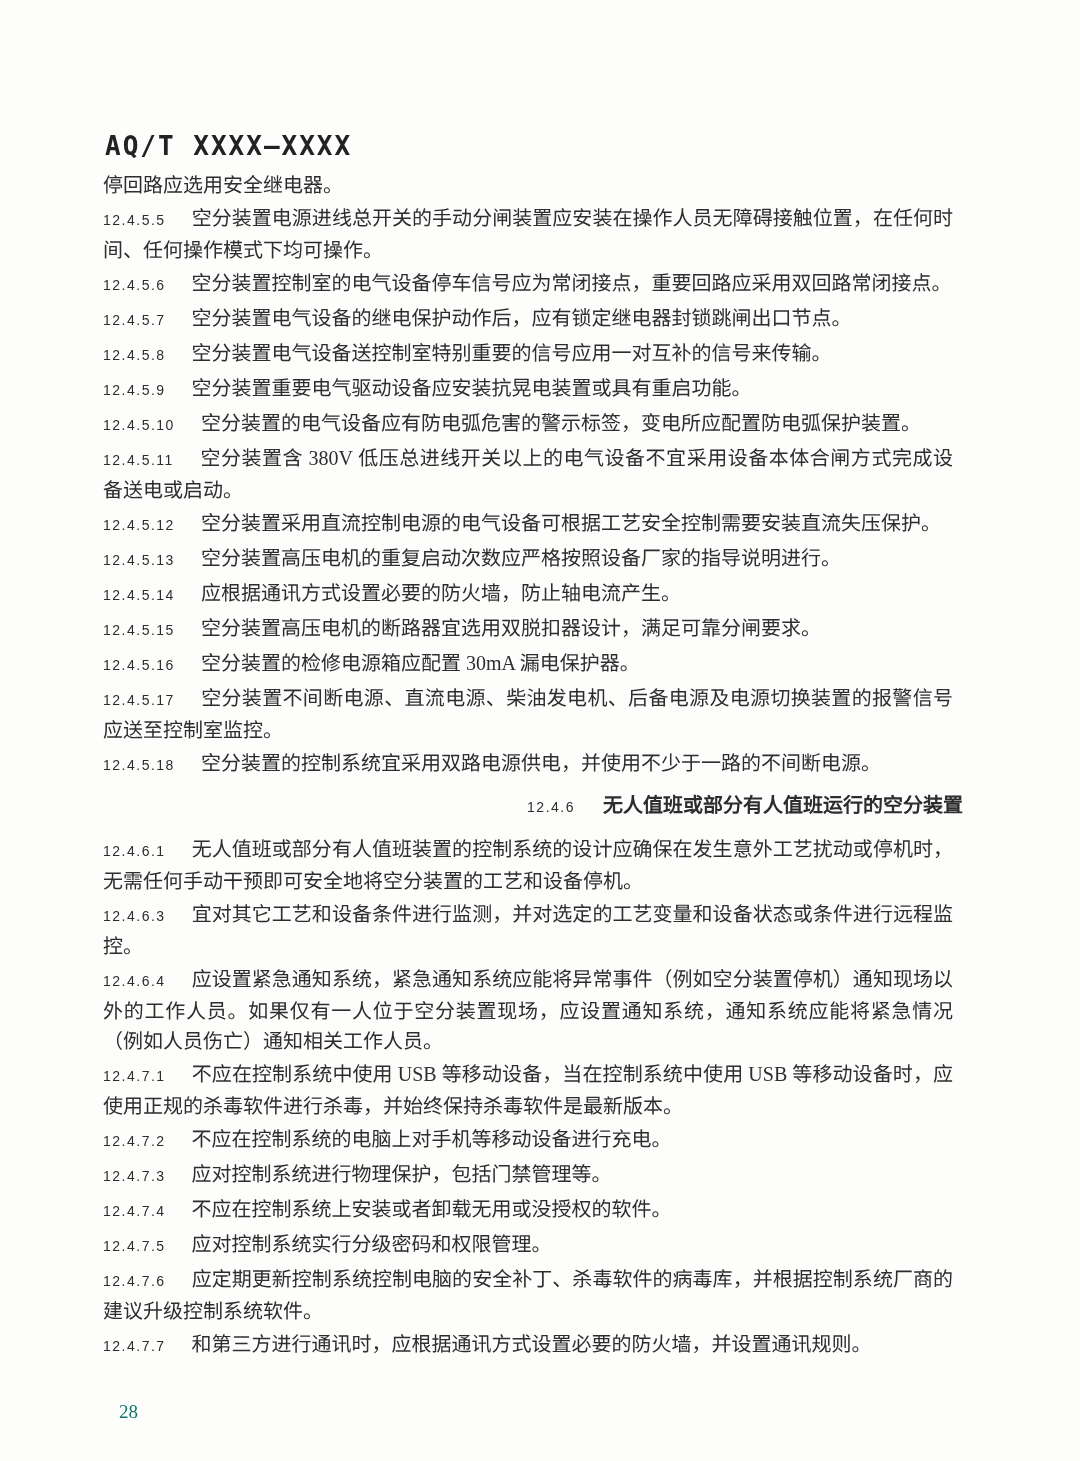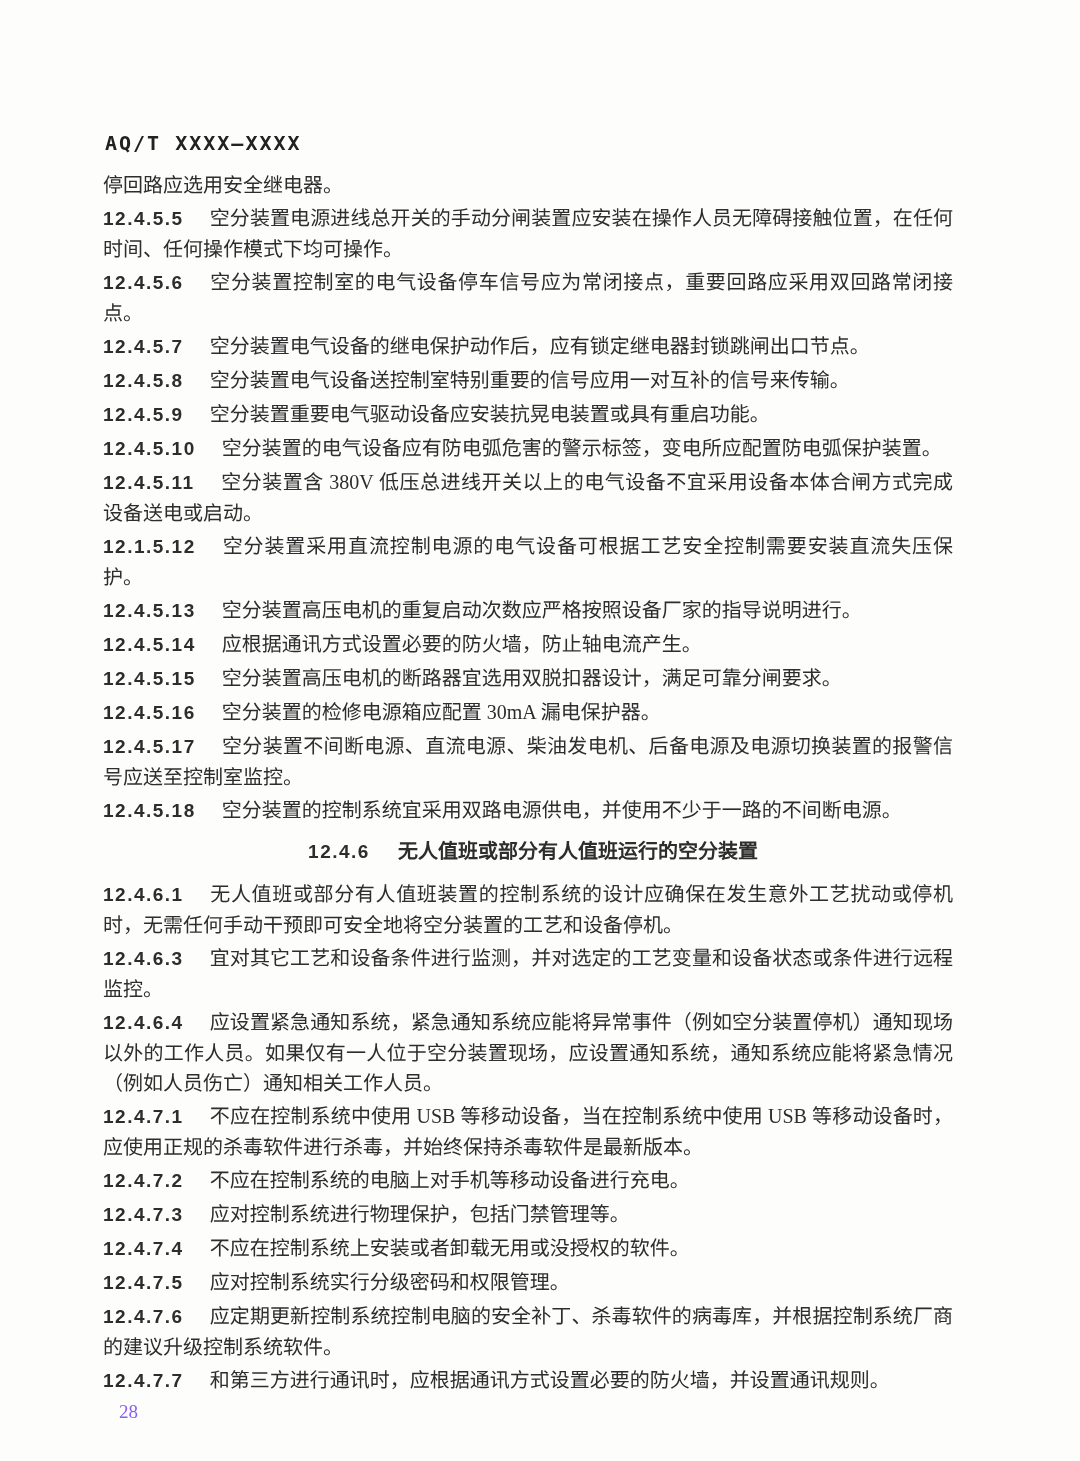--- a/index.html
+++ b/index.html
@@ -12,76 +12,76 @@
     overflow: hidden;
     color: #2d2d2d;
     font-family: "Liberation Serif", "DejaVu Serif", serif;
   }
   .running-header {
     position: absolute;
     left: 105px;
     top: 131px;
     font-family: "DejaVu Sans Mono", "Liberation Sans", sans-serif;
     font-weight: 700;
-    font-size: 20px;
+    font-size: 26px;
     letter-spacing: 2px;
     color: #222222;
     white-space: nowrap;
   }
   .doc-body {
     position: absolute;
     left: 103px;
     top: 170px;
     width: 860px;
     font-size: 20px;
     line-height: 30px;
     text-align: justify;
   }
   .doc-body p { margin: 0 10px 3px 0; }
   .doc-body p.heading {
     margin: 10px 0 12px 0;
     font-family: "Liberation Sans", "DejaVu Sans", sans-serif;
     font-weight: 700;
-    text-align: center;
+    text-align: right;
   }
   .num {
     font-family: "Liberation Sans", "DejaVu Sans", sans-serif;
-    font-weight: 700;
-    font-size: 19px;
+    font-weight: 400;
+    font-size: 14px;
     letter-spacing: 1.5px;
     margin-right: 26px;
     white-space: nowrap;
   }
   .heading .num { margin-right: 28px; letter-spacing: 1.5px; }
   .txt { }
   .page-number {
     position: absolute;
     left: 119px;
     top: 1401px;
     font-size: 19px;
-    color: #8b5cf6;
+    color: #0f766e;
     font-family: "Liberation Serif", "DejaVu Serif", serif;
   }
 </style>
 </head>
 <body>
 
 <div class="page">
   <div class="running-header">AQ/T XXXX—XXXX</div>
 
   <main class="doc-body" id="doc-body">
       <p class="body"><span class="txt">停回路应选用安全继电器。</span></p>
       <p class="clause"><span class="num">12.4.5.5</span><span class="txt">空分装置电源进线总开关的手动分闸装置应安装在操作人员无障碍接触位置，在任何时间、任何操作模式下均可操作。</span></p>
       <p class="clause"><span class="num">12.4.5.6</span><span class="txt">空分装置控制室的电气设备停车信号应为常闭接点，重要回路应采用双回路常闭接点。</span></p>
       <p class="clause"><span class="num">12.4.5.7</span><span class="txt">空分装置电气设备的继电保护动作后，应有锁定继电器封锁跳闸出口节点。</span></p>
       <p class="clause"><span class="num">12.4.5.8</span><span class="txt">空分装置电气设备送控制室特别重要的信号应用一对互补的信号来传输。</span></p>
       <p class="clause"><span class="num">12.4.5.9</span><span class="txt">空分装置重要电气驱动设备应安装抗晃电装置或具有重启功能。</span></p>
       <p class="clause"><span class="num">12.4.5.10</span><span class="txt">空分装置的电气设备应有防电弧危害的警示标签，变电所应配置防电弧保护装置。</span></p>
       <p class="clause"><span class="num">12.4.5.11</span><span class="txt">空分装置含 380V 低压总进线开关以上的电气设备不宜采用设备本体合闸方式完成设备送电或启动。</span></p>
-      <p class="clause"><span class="num">12.1.5.12</span><span class="txt">空分装置采用直流控制电源的电气设备可根据工艺安全控制需要安装直流失压保护。</span></p>
+      <p class="clause"><span class="num">12.4.5.12</span><span class="txt">空分装置采用直流控制电源的电气设备可根据工艺安全控制需要安装直流失压保护。</span></p>
       <p class="clause"><span class="num">12.4.5.13</span><span class="txt">空分装置高压电机的重复启动次数应严格按照设备厂家的指导说明进行。</span></p>
       <p class="clause"><span class="num">12.4.5.14</span><span class="txt">应根据通讯方式设置必要的防火墙，防止轴电流产生。</span></p>
       <p class="clause"><span class="num">12.4.5.15</span><span class="txt">空分装置高压电机的断路器宜选用双脱扣器设计，满足可靠分闸要求。</span></p>
       <p class="clause"><span class="num">12.4.5.16</span><span class="txt">空分装置的检修电源箱应配置 30mA 漏电保护器。</span></p>
       <p class="clause"><span class="num">12.4.5.17</span><span class="txt">空分装置不间断电源、直流电源、柴油发电机、后备电源及电源切换装置的报警信号应送至控制室监控。</span></p>
       <p class="clause"><span class="num">12.4.5.18</span><span class="txt">空分装置的控制系统宜采用双路电源供电，并使用不少于一路的不间断电源。</span></p>
       <p class="heading"><span class="num">12.4.6</span><span class="txt">无人值班或部分有人值班运行的空分装置</span></p>
       <p class="clause"><span class="num">12.4.6.1</span><span class="txt">无人值班或部分有人值班装置的控制系统的设计应确保在发生意外工艺扰动或停机时，无需任何手动干预即可安全地将空分装置的工艺和设备停机。</span></p>
       <p class="clause"><span class="num">12.4.6.3</span><span class="txt">宜对其它工艺和设备条件进行监测，并对选定的工艺变量和设备状态或条件进行远程监控。</span></p>
       <p class="clause"><span class="num">12.4.6.4</span><span class="txt">应设置紧急通知系统，紧急通知系统应能将异常事件（例如空分装置停机）通知现场以外的工作人员。如果仅有一人位于空分装置现场，应设置通知系统，通知系统应能将紧急情况（例如人员伤亡）通知相关工作人员。</span></p>

